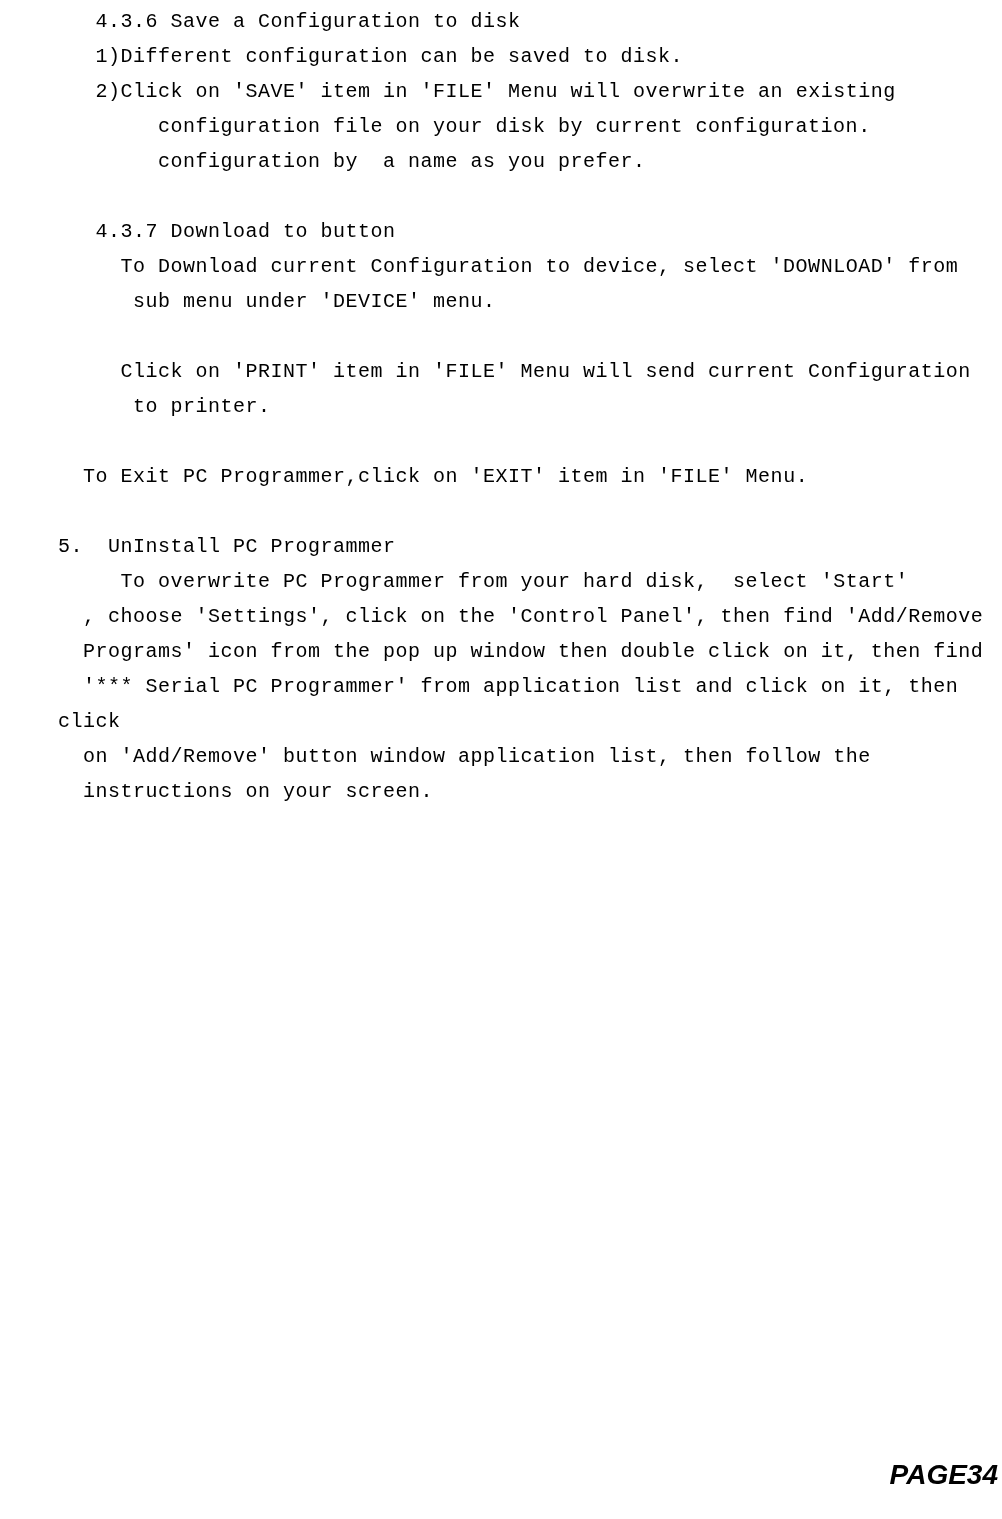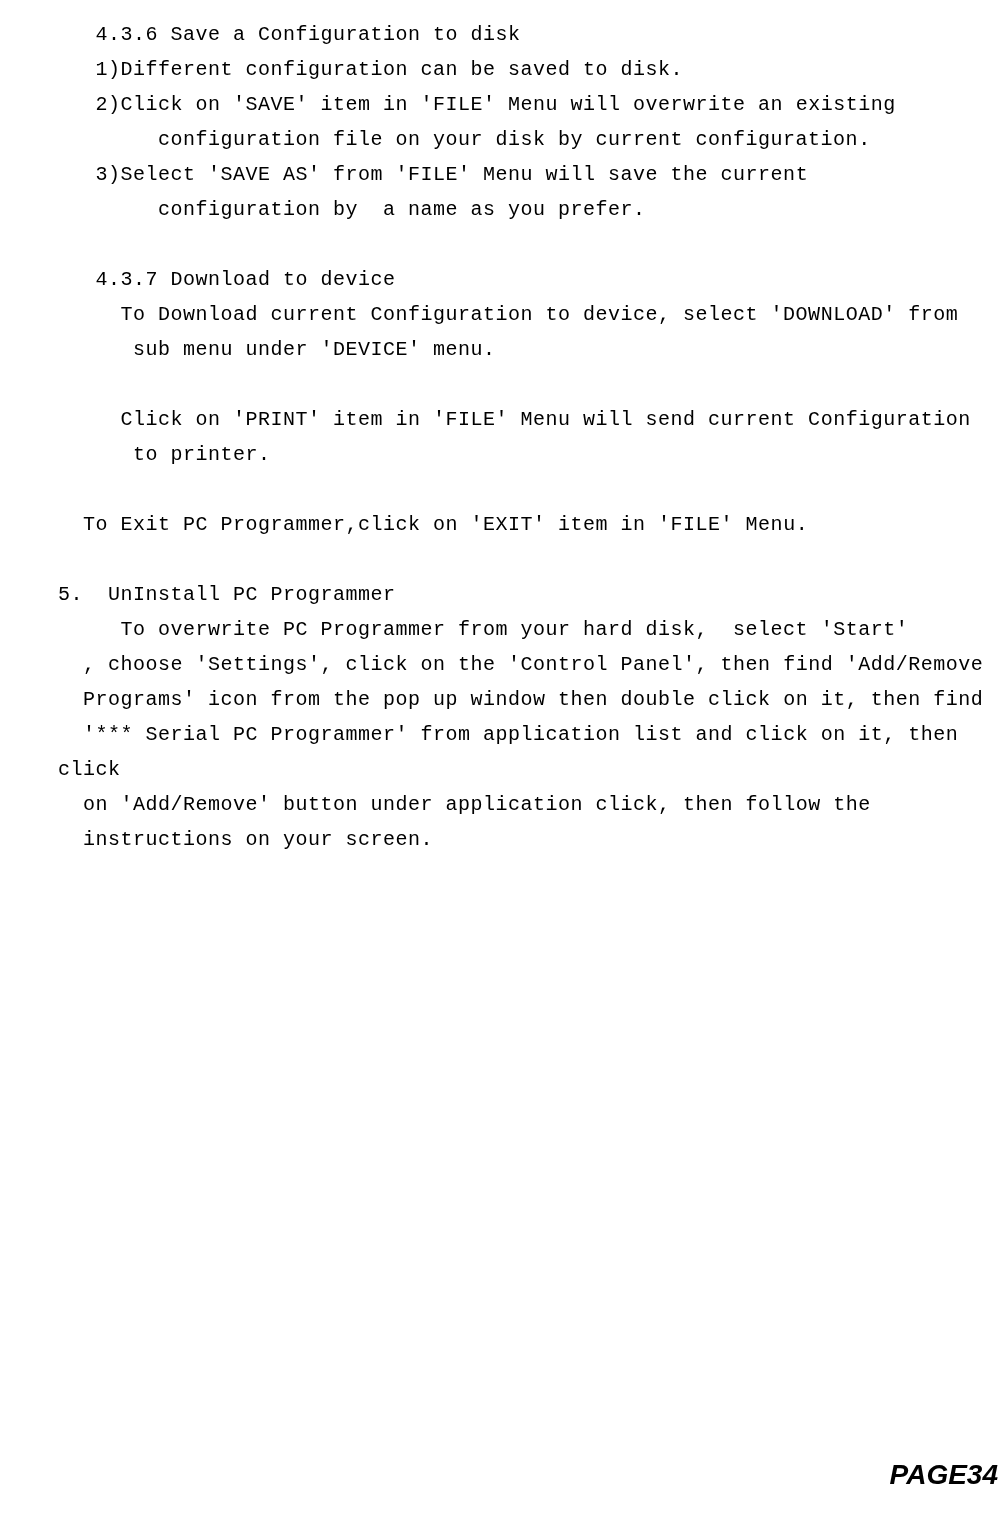--- a/index.html
+++ b/index.html
@@ -12,21 +12,21 @@
       height: 1519px;
       background: #ffffff;
       font-family: "Courier New", Courier, monospace;
       font-size: 20px;
       line-height: 1.75;
       color: #000000;
       position: relative;
       letter-spacing: 0.5px;
     }
     .content {
-      padding-top: 17px;
+      padding-top: 4px;
       padding-left: 58px;
       padding-right: 10px;
     }
     .page-number {
       position: absolute;
       bottom: 20px;
       right: 4px;
       font-family: Arial, sans-serif;
       font-weight: bold;
       font-style: italic;
@@ -39,34 +39,33 @@
     }
   </style>
 </head>
 <body>
 
 <div class="content">
   <div class="line">   4.3.6 Save a Configuration to disk</div>
   <div class="line">   1)Different configuration can be saved to disk.</div>
   <div class="line">   2)Click on 'SAVE' item in 'FILE' Menu will overwrite an existing</div>
   <div class="line">        configuration file on your disk by current configuration.</div>
-  <div class="line">   3)Select 'SAVE AS' from 'FILE' Menu will save the current</div>
   <div class="line">        configuration by  a name as you prefer.</div>
   <div class="line">&nbsp;</div>
-  <div class="line">   4.3.7 Download to device</div>
+  <div class="line">   4.3.7 Download to button</div>
   <div class="line">     To Download current Configuration to device, select 'DOWNLOAD' from</div>
   <div class="line">      sub menu under 'DEVICE' menu.</div>
   <div class="line">&nbsp;</div>
   <div class="line">     Click on 'PRINT' item in 'FILE' Menu will send current Configuration</div>
   <div class="line">      to printer.</div>
   <div class="line">&nbsp;</div>
   <div class="line">  To Exit PC Programmer,click on 'EXIT' item in 'FILE' Menu.</div>
   <div class="line">&nbsp;</div>
   <div class="line">5.  UnInstall PC Programmer</div>
   <div class="line">     To overwrite PC Programmer from your hard disk,  select 'Start'</div>
   <div class="line">  , choose 'Settings', click on the 'Control Panel', then find 'Add/Remove</div>
   <div class="line">  Programs' icon from the pop up window then double click on it, then find</div>
   <div class="line">  '*** Serial PC Programmer' from application list and click on it, then click</div>
-  <div class="line">  on 'Add/Remove' button under application click, then follow the</div>
+  <div class="line">  on 'Add/Remove' button window application list, then follow the</div>
   <div class="line">  instructions on your screen.</div>
 </div>
 
 <div class="page-number">PAGE34</div>
 
 </body></html>

